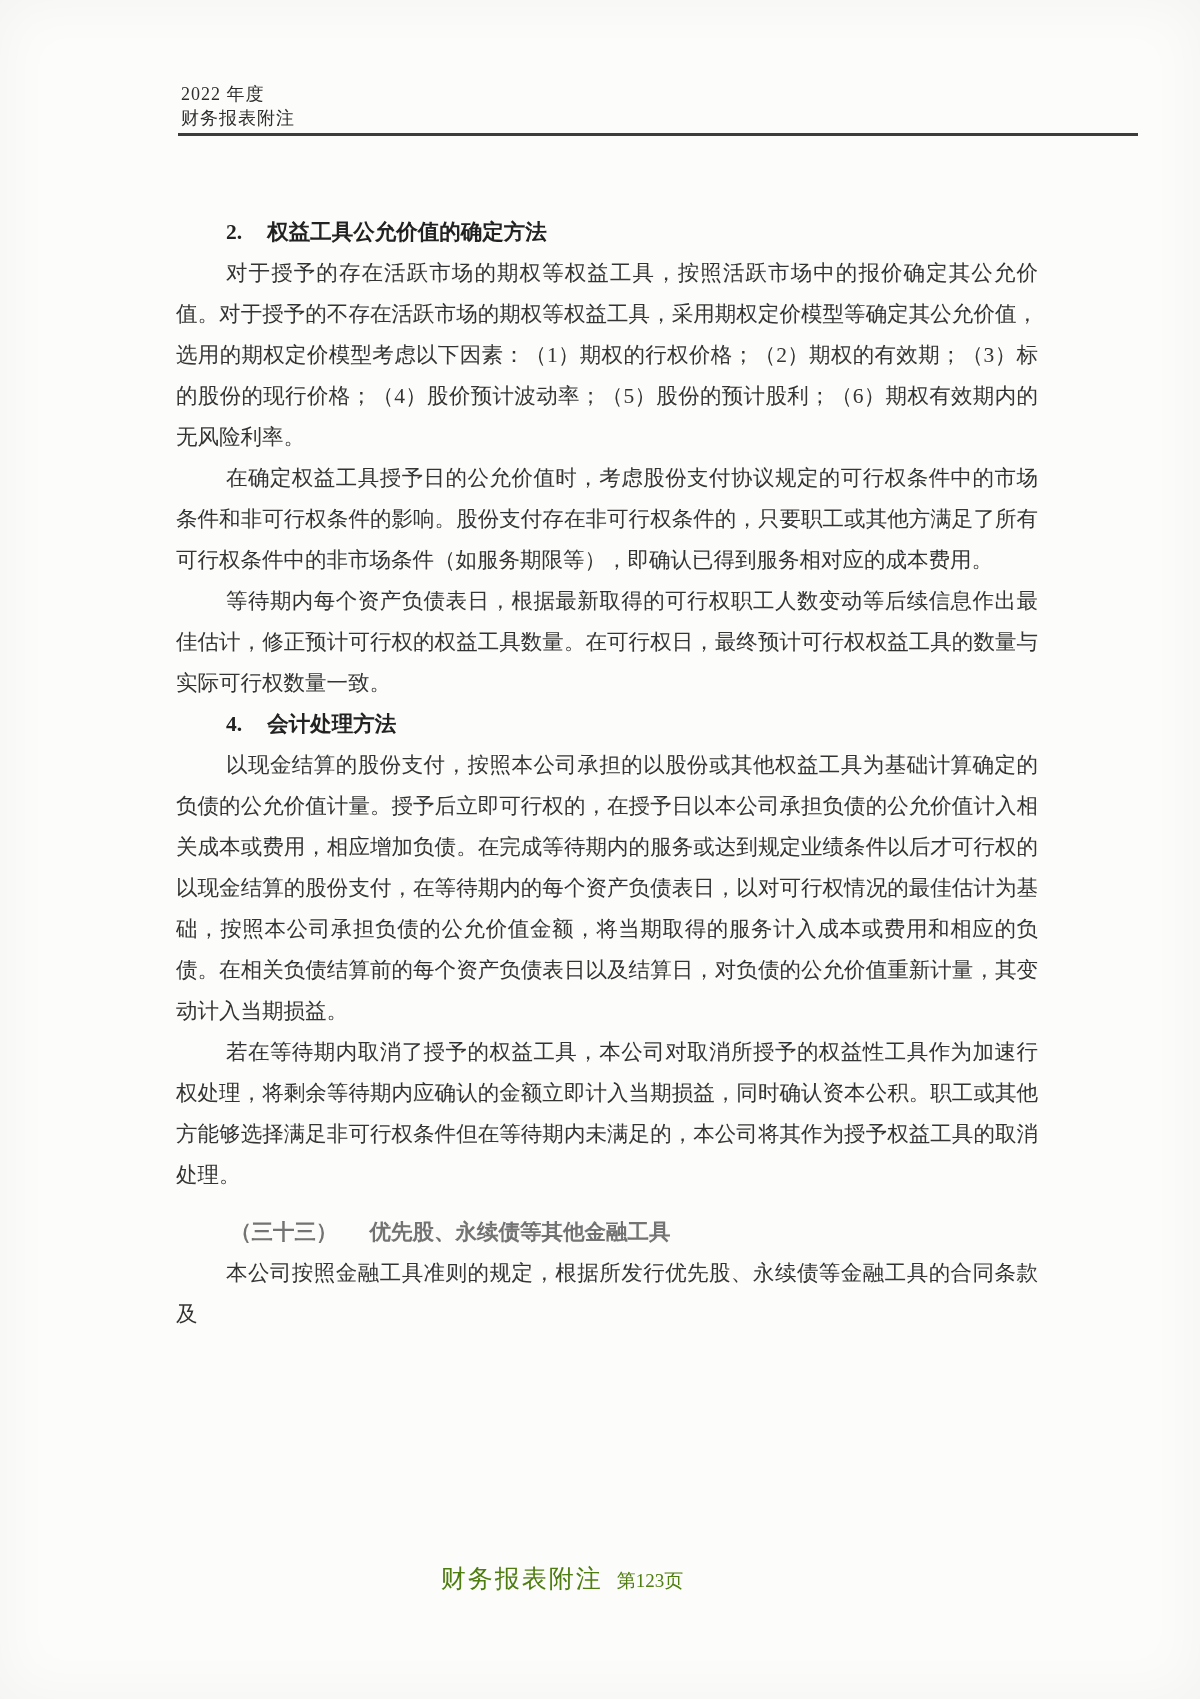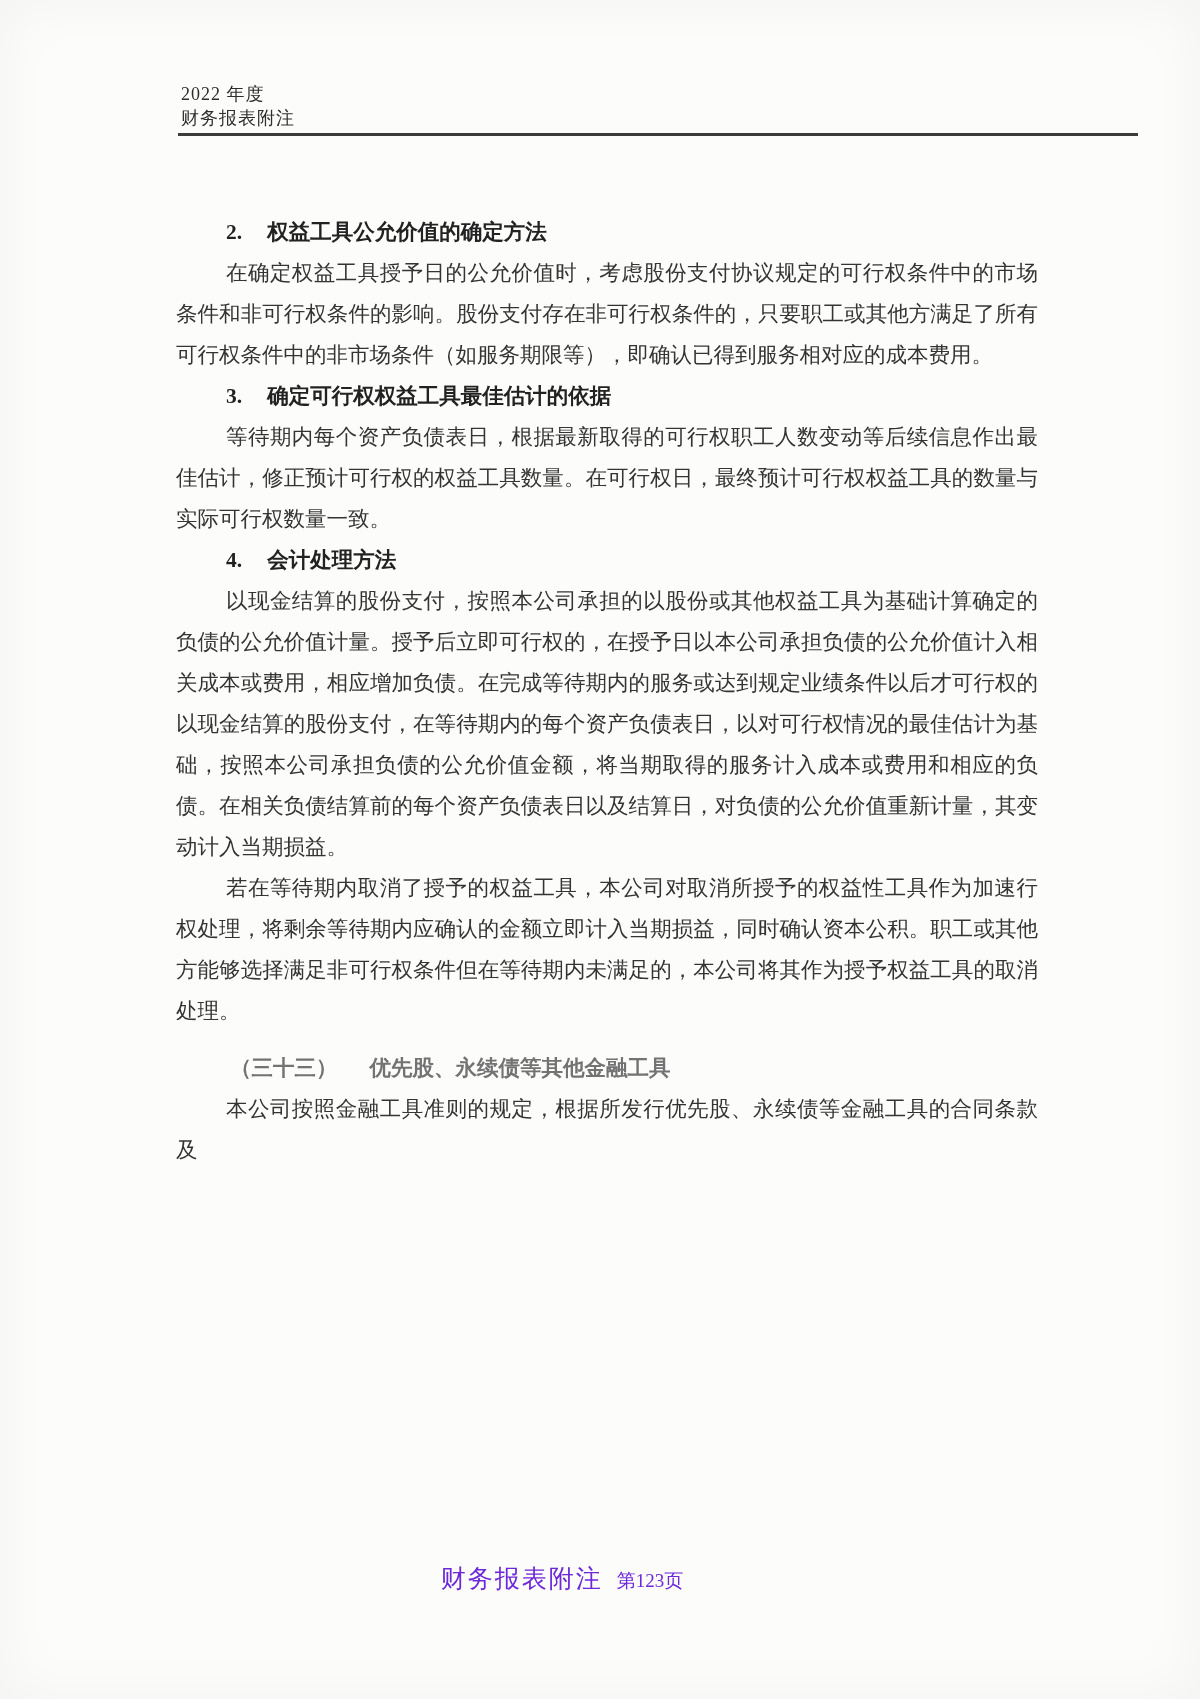--- a/index.html
+++ b/index.html
@@ -39,41 +39,41 @@
     margin:0;font-weight:bold;text-indent:50px;color:#222;
   }
   .heading .num{margin-right:25px;}
   .section-heading{
     margin:16px 0 0 0;font-weight:bold;text-indent:54px;color:#737373;
   }
   .section-heading .num{margin-right:32px;}
   
   .page-footer{
     position:absolute;left:0;top:1562px;width:1124px;
-    text-align:center;color:#6d28d9;white-space:nowrap;
+    text-align:center;color:#4d7c0f;white-space:nowrap;
   }
   .footer-title{font-size:25px;letter-spacing:2px;}
   .footer-page{font-size:19px;margin-left:10px;}
 </style>
 </head>
 <body>
 
 <div class="page">
 
   <div class="page-header">
     <div>2022 年度</div>
     <div>财务报表附注</div>
   </div>
 
   <div class="header-rule"></div>
 
   <div class="doc-body">
       <div class="heading"><span class="num">2.</span><span class="title">权益工具公允价值的确定方法</span></div>
+      <div class="para">对于授予的存在活跃市场的期权等权益工具，按照活跃市场中的报价确定其公允价值。对于授予的不存在活跃市场的期权等权益工具，采用期权定价模型等确定其公允价值，选用的期权定价模型考虑以下因素：（1）期权的行权价格；（2）期权的有效期；（3）标的股份的现行价格；（4）股价预计波动率；（5）股份的预计股利；（6）期权有效期内的无风险利率。</div>
       <div class="para">在确定权益工具授予日的公允价值时，考虑股份支付协议规定的可行权条件中的市场条件和非可行权条件的影响。股份支付存在非可行权条件的，只要职工或其他方满足了所有可行权条件中的非市场条件（如服务期限等），即确认已得到服务相对应的成本费用。</div>
-      <div class="heading"><span class="num">3.</span><span class="title">确定可行权权益工具最佳估计的依据</span></div>
       <div class="para">等待期内每个资产负债表日，根据最新取得的可行权职工人数变动等后续信息作出最佳估计，修正预计可行权的权益工具数量。在可行权日，最终预计可行权权益工具的数量与实际可行权数量一致。</div>
       <div class="heading"><span class="num">4.</span><span class="title">会计处理方法</span></div>
       <div class="para">以现金结算的股份支付，按照本公司承担的以股份或其他权益工具为基础计算确定的负债的公允价值计量。授予后立即可行权的，在授予日以本公司承担负债的公允价值计入相关成本或费用，相应增加负债。在完成等待期内的服务或达到规定业绩条件以后才可行权的以现金结算的股份支付，在等待期内的每个资产负债表日，以对可行权情况的最佳估计为基础，按照本公司承担负债的公允价值金额，将当期取得的服务计入成本或费用和相应的负债。在相关负债结算前的每个资产负债表日以及结算日，对负债的公允价值重新计量，其变动计入当期损益。</div>
       <div class="para">若在等待期内取消了授予的权益工具，本公司对取消所授予的权益性工具作为加速行权处理，将剩余等待期内应确认的金额立即计入当期损益，同时确认资本公积。职工或其他方能够选择满足非可行权条件但在等待期内未满足的，本公司将其作为授予权益工具的取消处理。</div>
       <div class="section-heading"><span class="num">（三十三）</span><span class="title">优先股、永续债等其他金融工具</span></div>
       <div class="para">本公司按照金融工具准则的规定，根据所发行优先股、永续债等金融工具的合同条款及</div>
     </div>
 
   <div class="page-footer">
     <span class="footer-title">财务报表附注</span>

